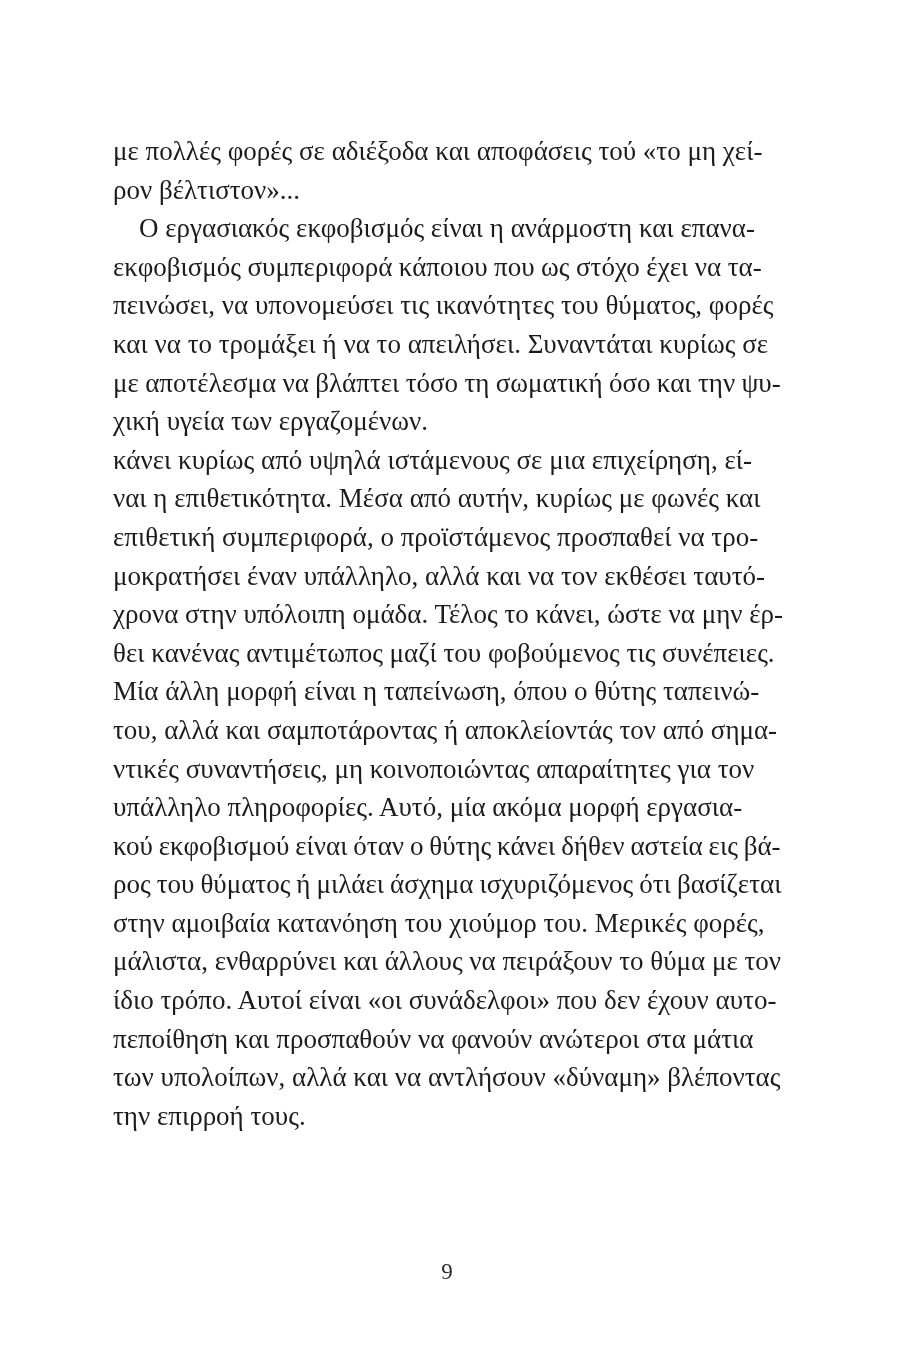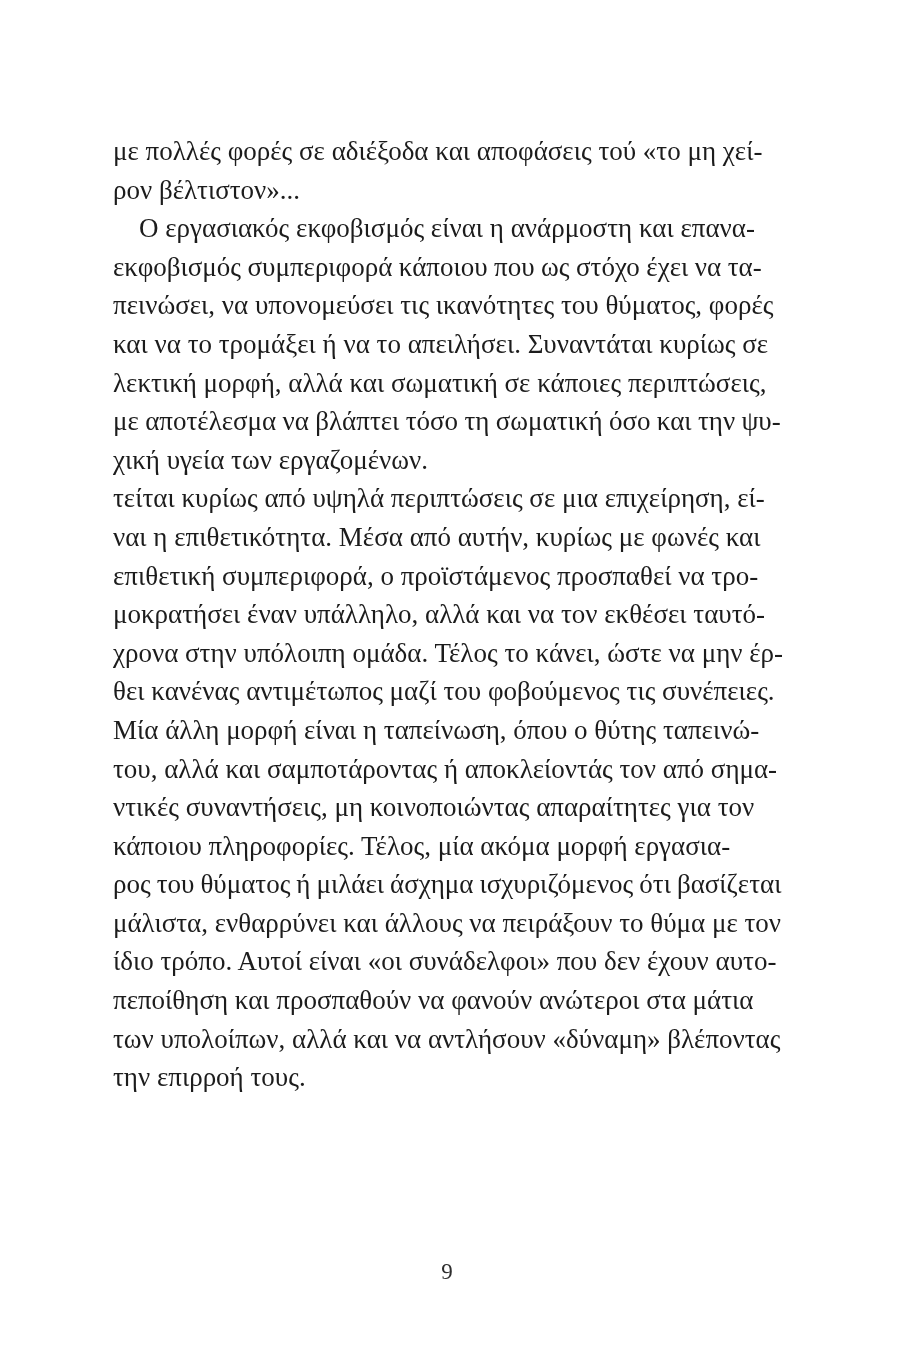--- a/index.html
+++ b/index.html
@@ -53,34 +53,35 @@
 <body>
 
 <div class="book-page">
   <main class="text-block">
       <div class="line" style="word-spacing: 0px;">με πολλές φορές σε αδιέξοδα και αποφάσεις τού «το μη χεί-</div>
       <div class="line">ρον βέλτιστον»...</div>
       <div class="line indent" style="word-spacing: 0px;">Ο εργασιακός εκφοβισμός είναι η ανάρμοστη και επανα-</div>
       <div class="line" style="word-spacing: -0.25px;">εκφοβισμός συμπεριφορά κάποιου που ως στόχο έχει να τα-</div>
       <div class="line" style="word-spacing: 0px;">πεινώσει, να υπονομεύσει τις ικανότητες του θύματος, φορές</div>
       <div class="line" style="word-spacing: 0px;">και να το τρομάξει ή να το απειλήσει. Συναντάται κυρίως σε</div>
-      <div class="line" style="word-spacing: 0px;">λεκτική μορφή, αλλά και σωματική σε κάποιες περιπτώσεις,</div>
       <div class="line" style="word-spacing: -0.4px;">με αποτέλεσμα να βλάπτει τόσο τη σωματική όσο και την ψυ-</div>
       <div class="line">χική υγεία των εργαζομένων.</div>
-      <div class="line" style="word-spacing: 0px;">τείται κυρίως από υψηλά περιπτώσεις σε μια επιχείρηση, εί-</div>
+      <div class="line" style="word-spacing: 0px;">κάνει κυρίως από υψηλά ιστάμενους σε μια επιχείρηση, εί-</div>
       <div class="line" style="word-spacing: 0px;">ναι η επιθετικότητα. Μέσα από αυτήν, κυρίως με φωνές και</div>
       <div class="line" style="word-spacing: 0px;">επιθετική συμπεριφορά, ο προϊστάμενος προσπαθεί να τρο-</div>
       <div class="line" style="word-spacing: 0px;">μοκρατήσει έναν υπάλληλο, αλλά και να τον εκθέσει ταυτό-</div>
       <div class="line" style="word-spacing: 0px;">χρονα στην υπόλοιπη ομάδα. Τέλος το κάνει, ώστε να μην έρ-</div>
       <div class="line" style="word-spacing: 0px;">θει κανένας αντιμέτωπος μαζί του φοβούμενος τις συνέπειες.</div>
       <div class="line" style="word-spacing: 0px;">Μία άλλη μορφή είναι η ταπείνωση, όπου ο θύτης ταπεινώ-</div>
       <div class="line" style="word-spacing: 0px;">του, αλλά και σαμποτάροντας ή αποκλείοντάς τον από σημα-</div>
       <div class="line" style="word-spacing: 0px;">ντικές συναντήσεις, μη κοινοποιώντας απαραίτητες για τον</div>
-      <div class="line" style="word-spacing: 0px;">κάποιου πληροφορίες. Τέλος, μία ακόμα μορφή εργασια-</div>
+      <div class="line" style="word-spacing: 0px;">υπάλληλο πληροφορίες. Αυτό, μία ακόμα μορφή εργασια-</div>
+      <div class="line" style="word-spacing: -0.9px;">κού εκφοβισμού είναι όταν ο θύτης κάνει δήθεν αστεία εις βά-</div>
       <div class="line" style="word-spacing: -0.75px;">ρος του θύματος ή μιλάει άσχημα ισχυριζόμενος ότι βασίζεται</div>
+      <div class="line" style="word-spacing: 0px;">στην αμοιβαία κατανόηση του χιούμορ του. Μερικές φορές,</div>
       <div class="line" style="word-spacing: 0px;">μάλιστα, ενθαρρύνει και άλλους να πειράξουν το θύμα με τον</div>
       <div class="line" style="word-spacing: 0px;">ίδιο τρόπο. Αυτοί είναι «οι συνάδελφοι» που δεν έχουν αυτο-</div>
       <div class="line" style="word-spacing: 0px;">πεποίθηση και προσπαθούν να φανούν ανώτεροι στα μάτια</div>
       <div class="line" style="word-spacing: 0px;">των υπολοίπων, αλλά και να αντλήσουν «δύναμη» βλέποντας</div>
       <div class="line">την επιρροή τους.</div>
     </main>
   <footer class="page-number">9</footer>
 </div>
 
 </body></html>

